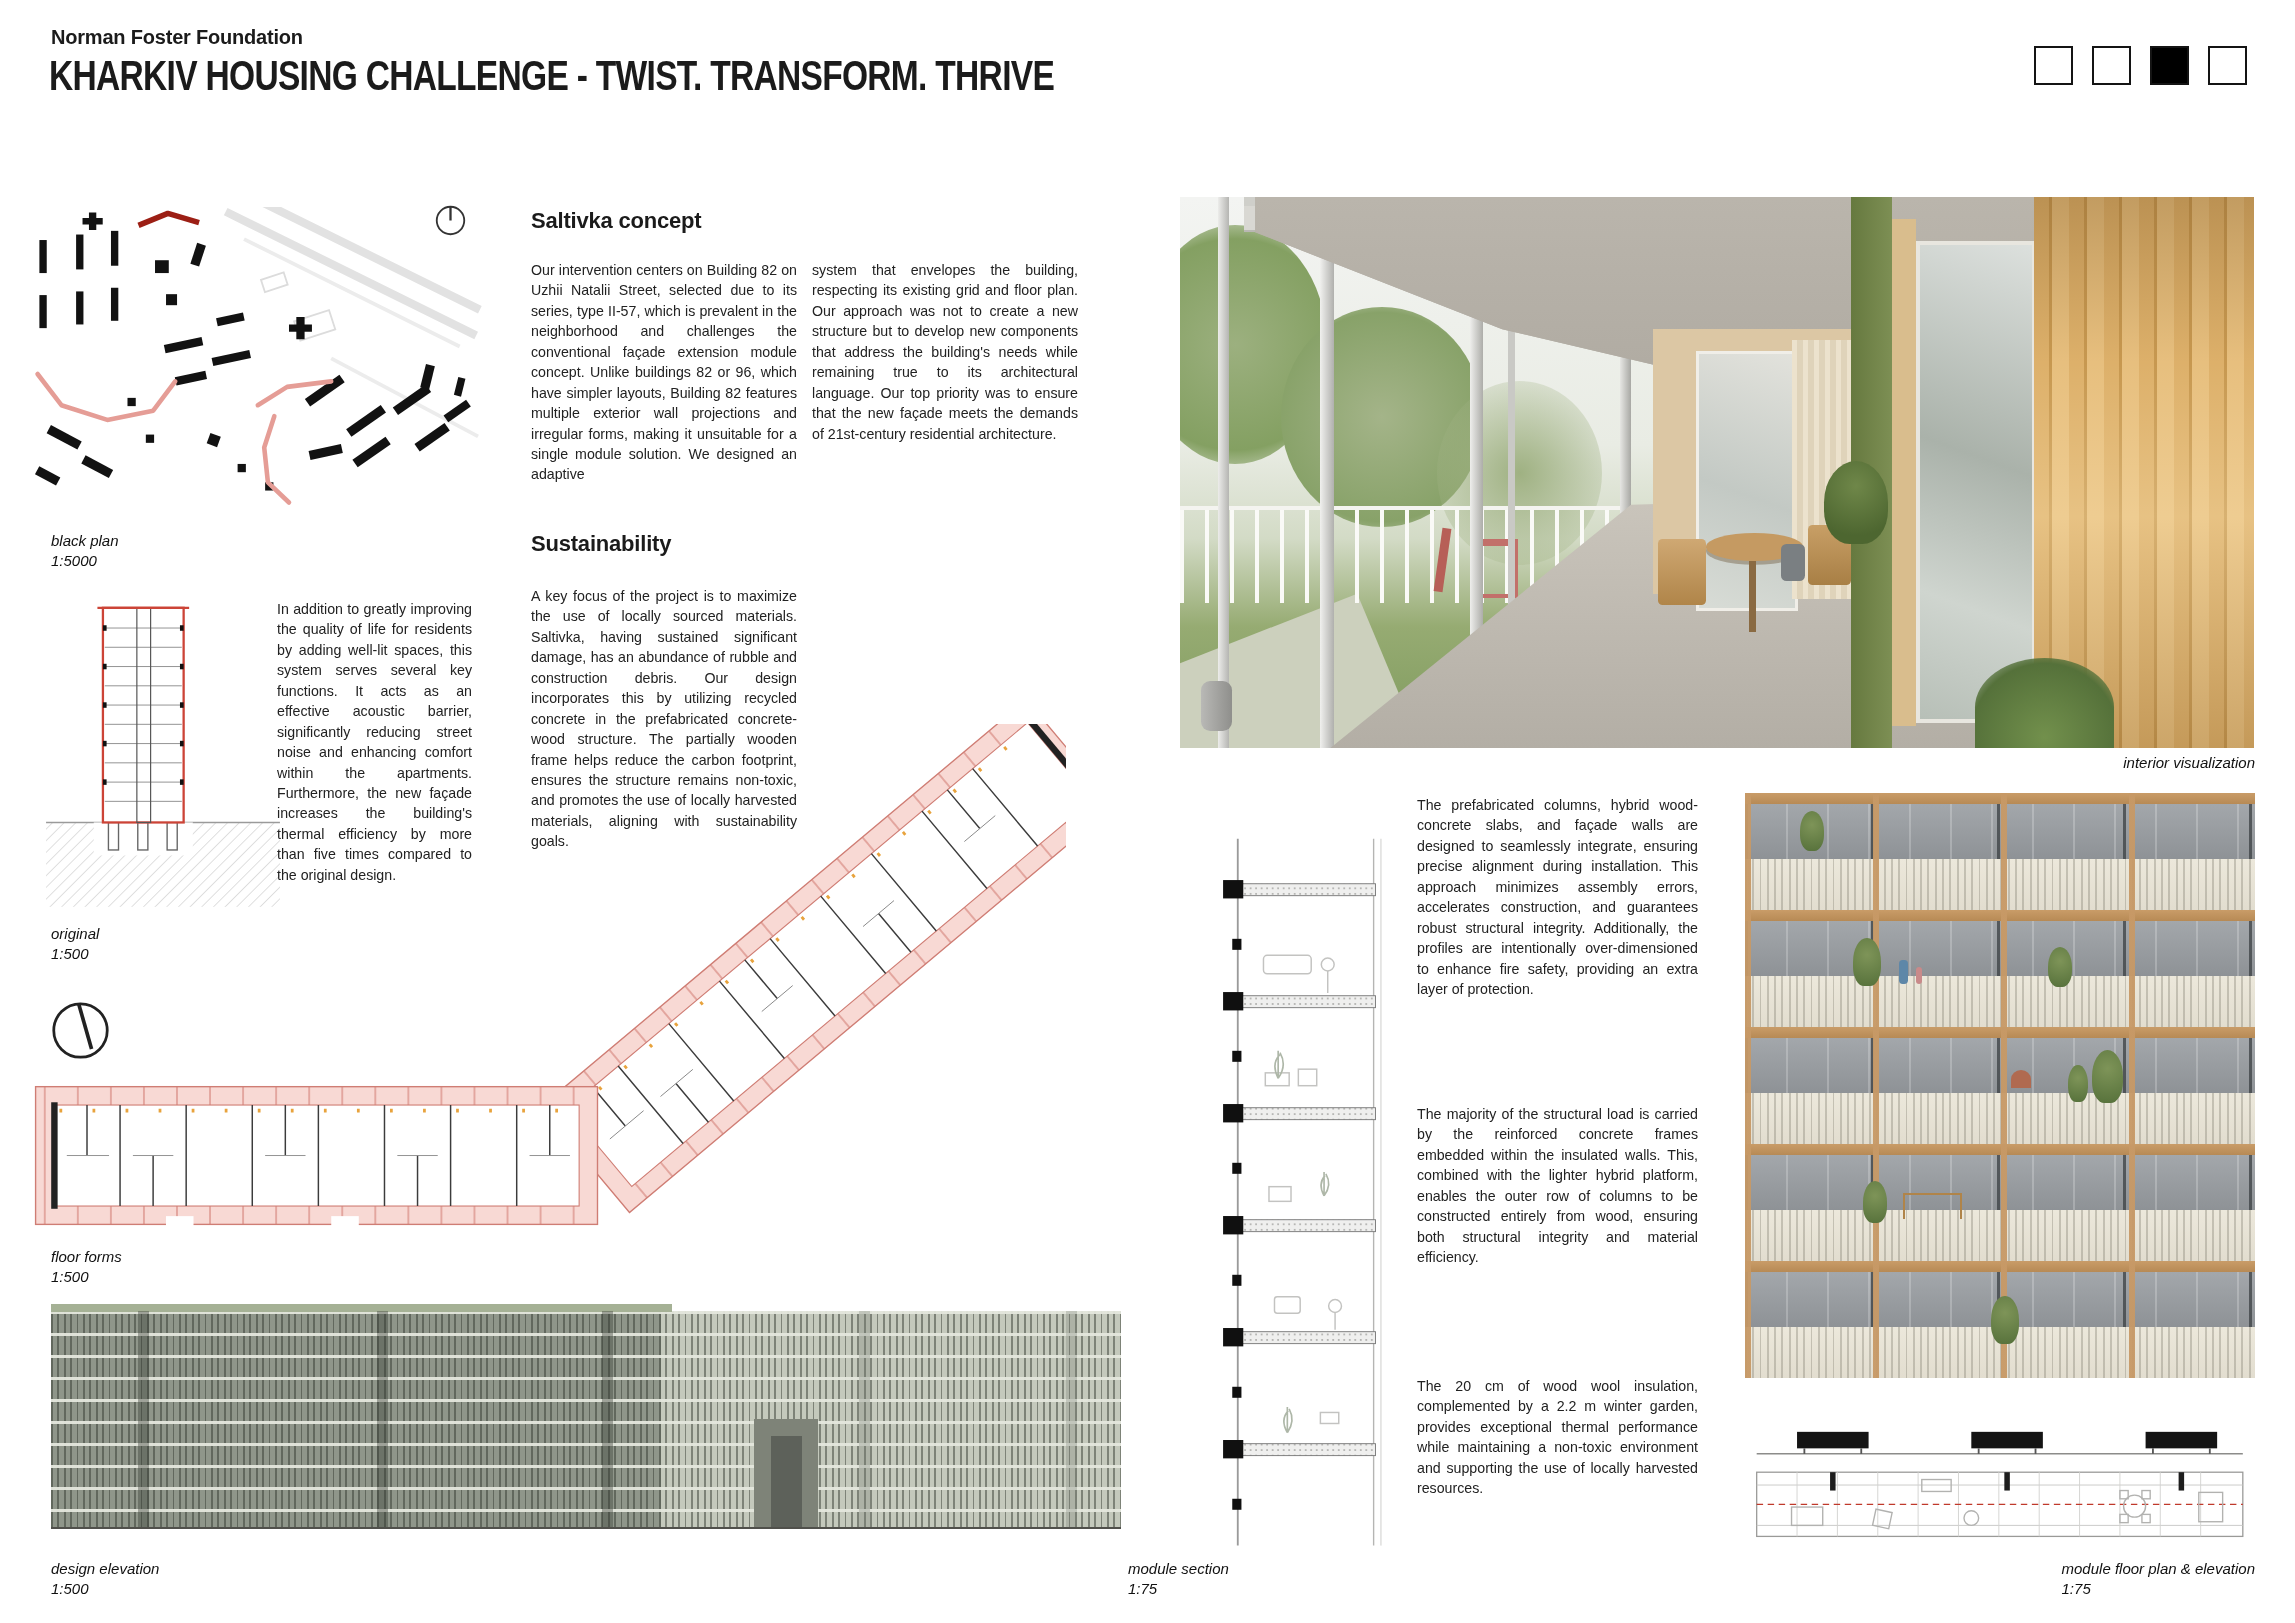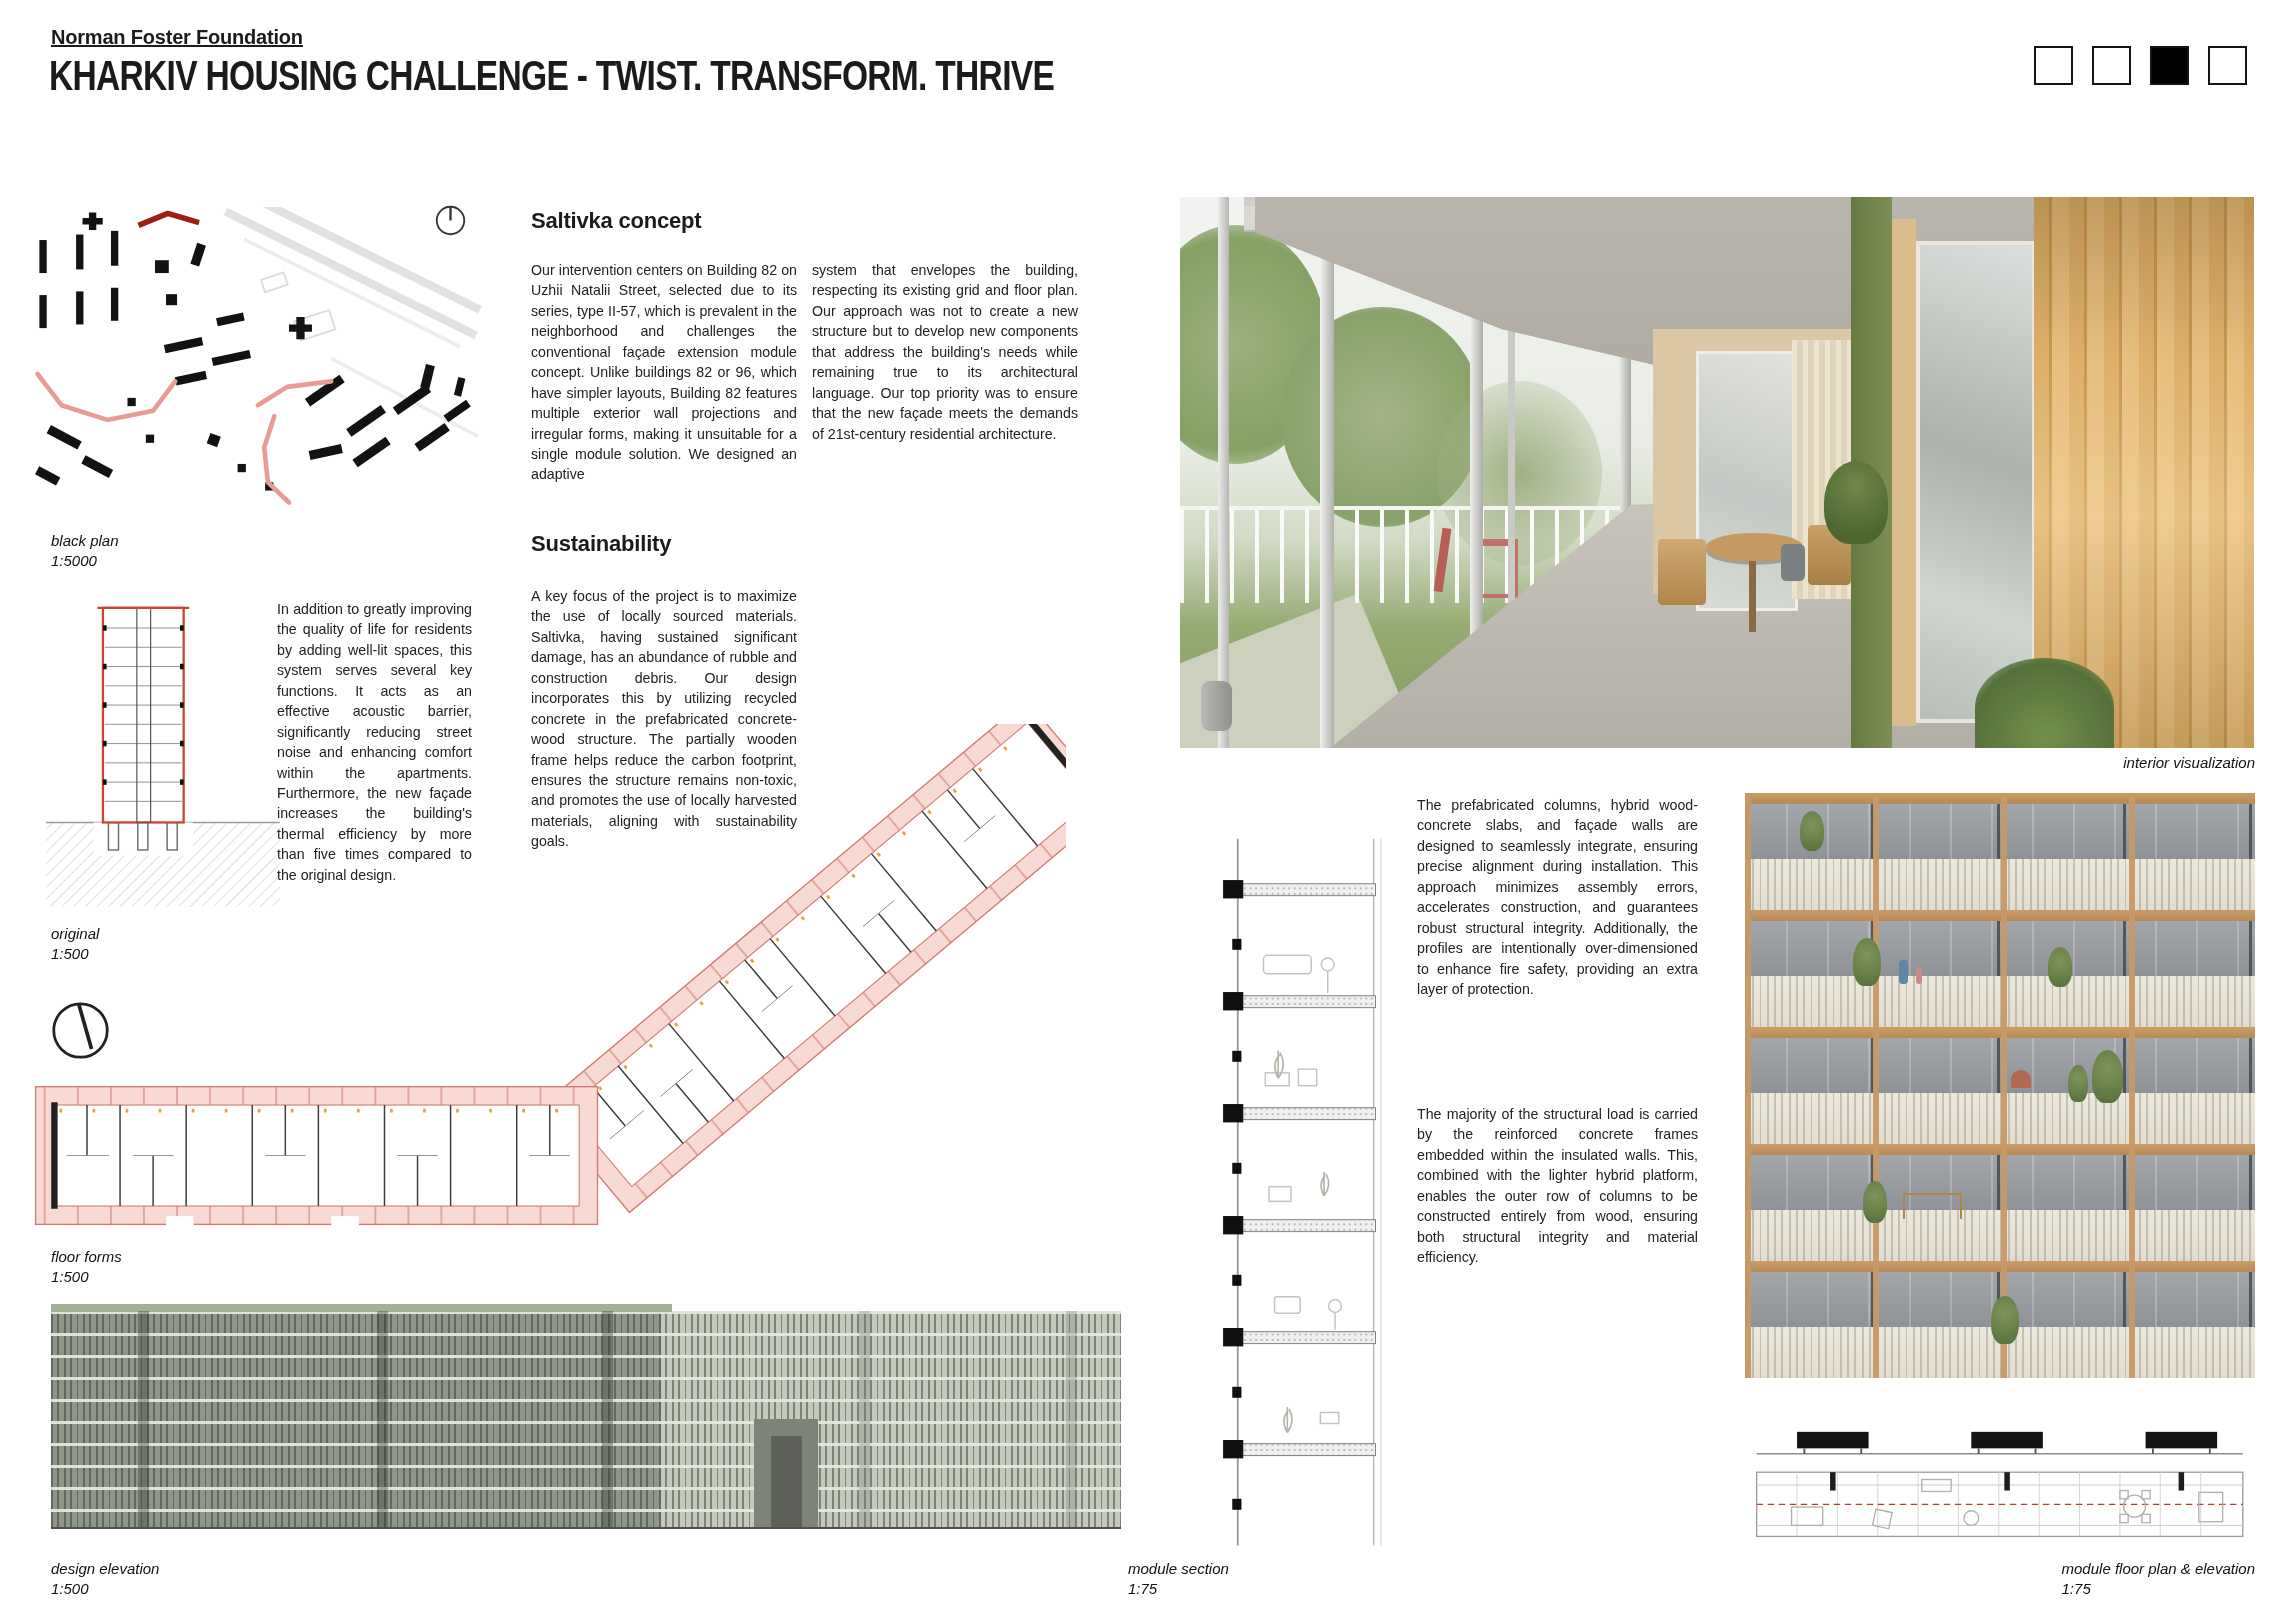--- a/index.html
+++ b/index.html
@@ -44,21 +44,21 @@
   .person-f{position:absolute;width:9.2px;height:24px;border-radius:3.7px;background:#5e87a8;z-index:3;}
   
   .photo{overflow:hidden;background:#e9ebe7;}
   .ph{position:absolute;}
 </style>
 </head>
 <body>
 
 <div class="board">
 
-  <div class="abs foundation" style="left:51px;top:26px;text-decoration:underline;">Norman Foster Foundation</div>
+  <div class="abs foundation" style="left:51px;top:26px;">Norman Foster Foundation</div>
   <div class="abs title" style="left:49px;top:51px;">KHARKIV HOUSING CHALLENGE - TWIST. TRANSFORM. THRIVE</div>
   <div>
     <span class="sq" style="left:2034px;top:46px;"></span>
     <span class="sq" style="left:2092px;top:46px;"></span>
     <span class="sq filled" style="left:2150px;top:46px;"></span>
     <span class="sq" style="left:2208px;top:46px;"></span>
   </div>
 
   <svg class="abs" style="left:27.5px;top:207px;" width="455" height="312" viewBox="0 0 495 340">
     <g stroke="#e2e2e2" stroke-width="9" fill="none">
@@ -316,20 +316,21 @@
       <path d="M84 662 q-8 -14 1 -24 M84 662 q9 -13 2 -26 M84 662 v-28"></path>
     </g>
   </svg>
   <div class="abs cap" style="left:1128px;top:1559px;">
     <div>module section</div>
     <div>1:75</div>
   </div>
 
   <div class="abs body-txt" style="left:1417px;top:795px;width:281px;">The prefabricated columns, hybrid wood-concrete slabs, and façade walls are designed to seamlessly integrate, ensuring precise alignment during installation. This approach minimizes assembly errors, accelerates construction, and guarantees robust structural integrity. Additionally, the profiles are intentionally over-dimensioned to enhance fire safety, providing an extra layer of protection.</div>
   <div class="abs body-txt" style="left:1417px;top:1104px;width:281px;">The majority of the structural load is carried by the reinforced concrete frames embedded within the insulated walls. This, combined with the lighter hybrid platform, enables the outer row of columns to be constructed entirely from wood, ensuring both structural integrity and material efficiency.</div>
+  <div class="abs body-txt" style="left:1417px;top:1376px;width:281px;">The 20 cm of wood wool insulation, complemented by a 2.2 m winter garden, provides exceptional thermal performance while maintaining a non-toxic environment and supporting the use of locally harvested resources.</div>
 
   <div class="abs mod-elev" style="left:1745px;top:793px;width:510px;height:585px;">
     <div class="mf-floor">
         <div class="mf-slab"></div>
         <div class="mf-glass"></div>
         <div class="mf-rail"></div>
       </div>
     <div class="mf-floor">
         <div class="mf-slab"></div>
         <div class="mf-glass"></div>

